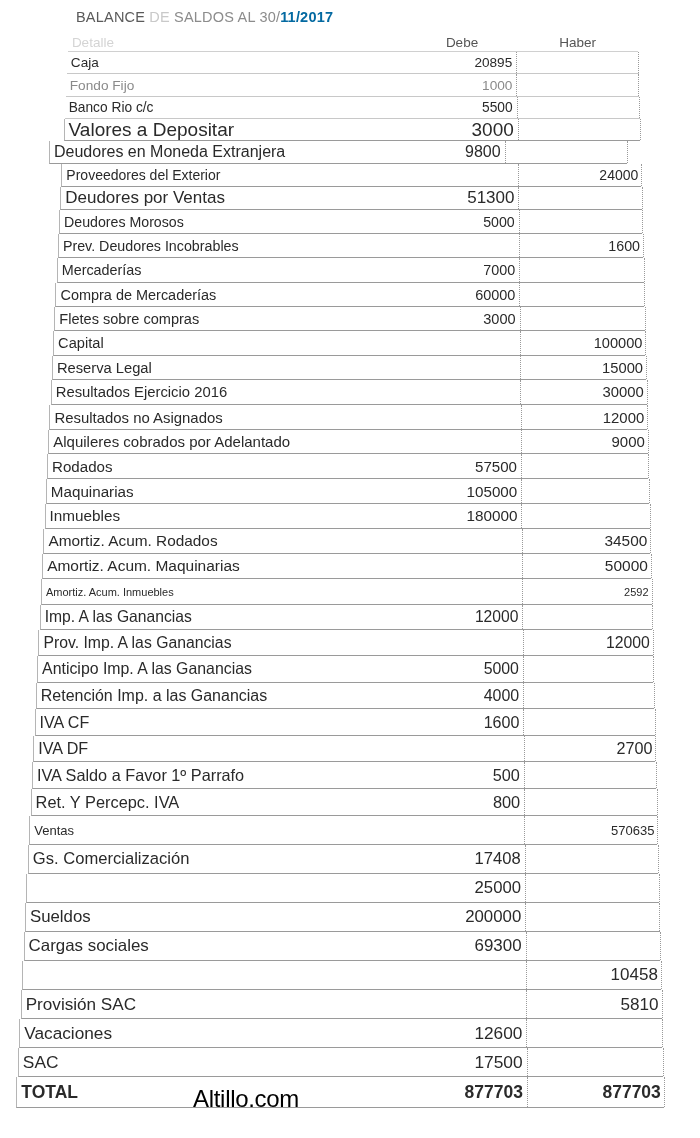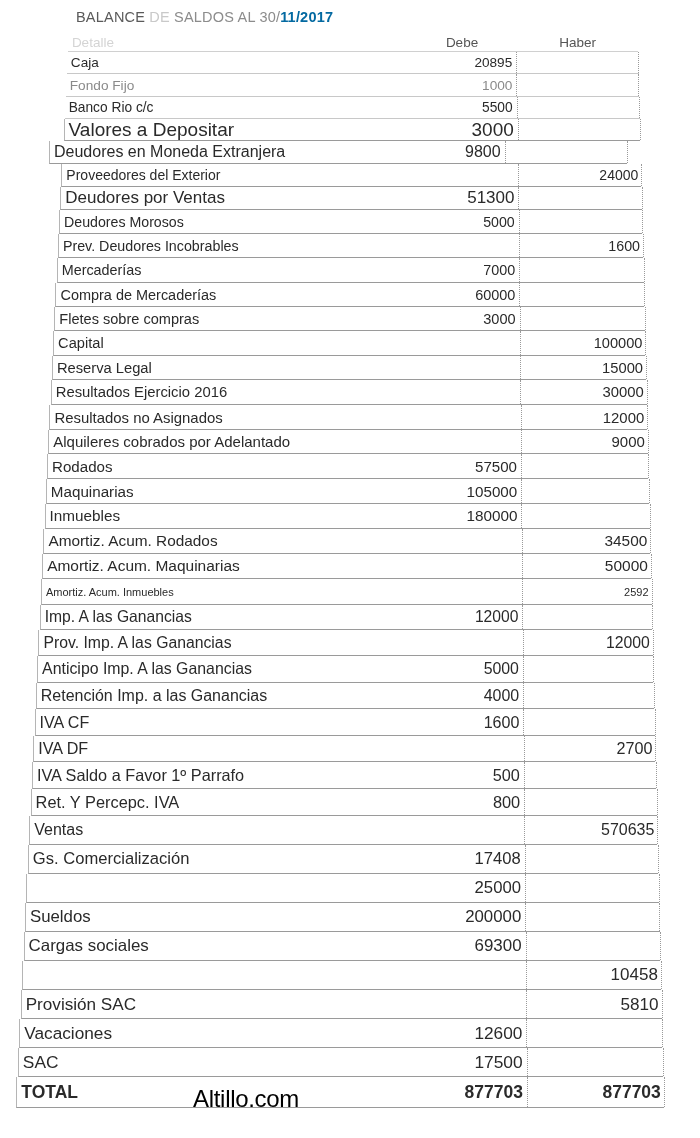--- a/index.html
+++ b/index.html
@@ -243,21 +243,21 @@
       <div class="row " style="left: 31.9189px; top: 762px; width: 624.122px; height: 27px; font-size: 16.2755px;">
         <div class="cell label">IVA Saldo a Favor 1º Parrafo</div>
         <div class="cell debe" style="left: 382.02px; width: 110px;">500</div>
         <div class="cell haber" style="left: 492.02px; width: 132.102px;"></div>
       </div>
       <div class="row " style="left: 30.5943px; top: 789px; width: 626.108px; height: 27px; font-size: 16.3774px;">
         <div class="cell label">Ret. Y Percepc. IVA</div>
         <div class="cell debe" style="left: 383.599px; width: 110px;">800</div>
         <div class="cell haber" style="left: 493.599px; width: 132.509px;"></div>
       </div>
-      <div class="row " style="left: 29.2208px; top: 816px; width: 628.169px; height: 29px; font-size: 16px; text-align: center;">
+      <div class="row " style="left: 29.2208px; top: 816px; width: 628.169px; height: 29px; font-size: 13px; text-align: center;">
         <div class="cell label">Ventas</div>
         <div class="cell debe" style="left: 385.237px; width: 110px;"></div>
         <div class="cell haber" style="left: 495.237px; width: 132.932px;">570635</div>
       </div>
       <div class="row " style="left: 27.7981px; top: 845px; width: 630.303px; height: 29px; font-size: 16.5925px;">
         <div class="cell label">Gs. Comercialización</div>
         <div class="cell debe" style="left: 386.933px; width: 110px;">17408</div>
         <div class="cell haber" style="left: 496.933px; width: 133.37px;"></div>
       </div>
       <div class="row " style="left: 26.3755px; top: 874px; width: 632.437px; height: 29px; font-size: 16.7019px;">

